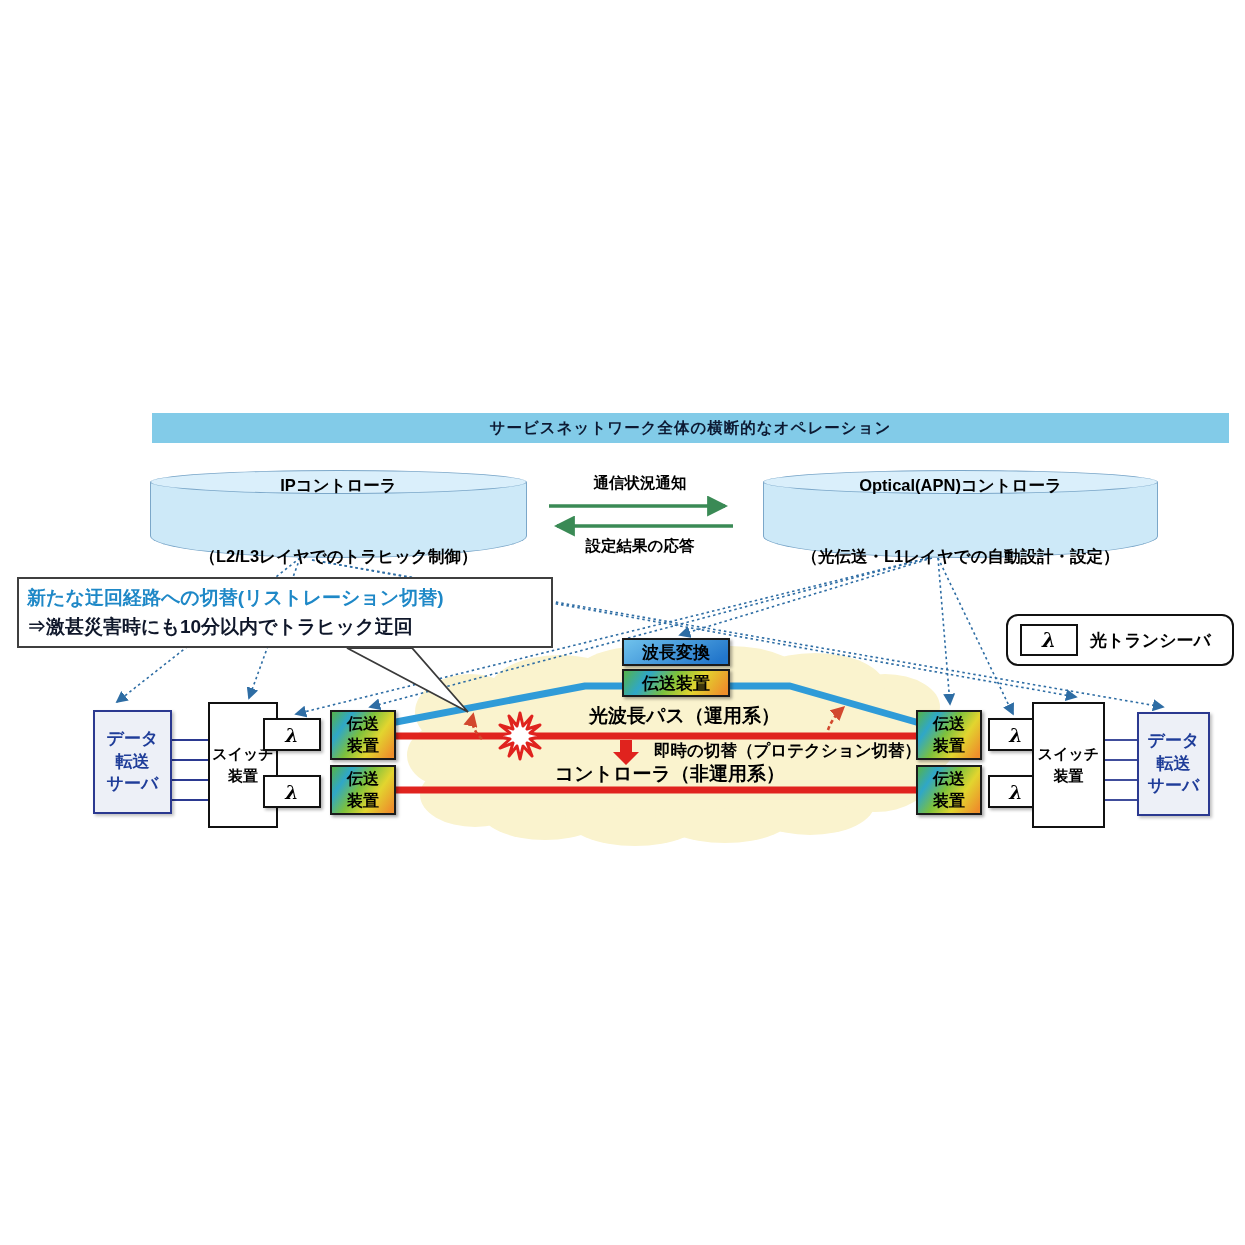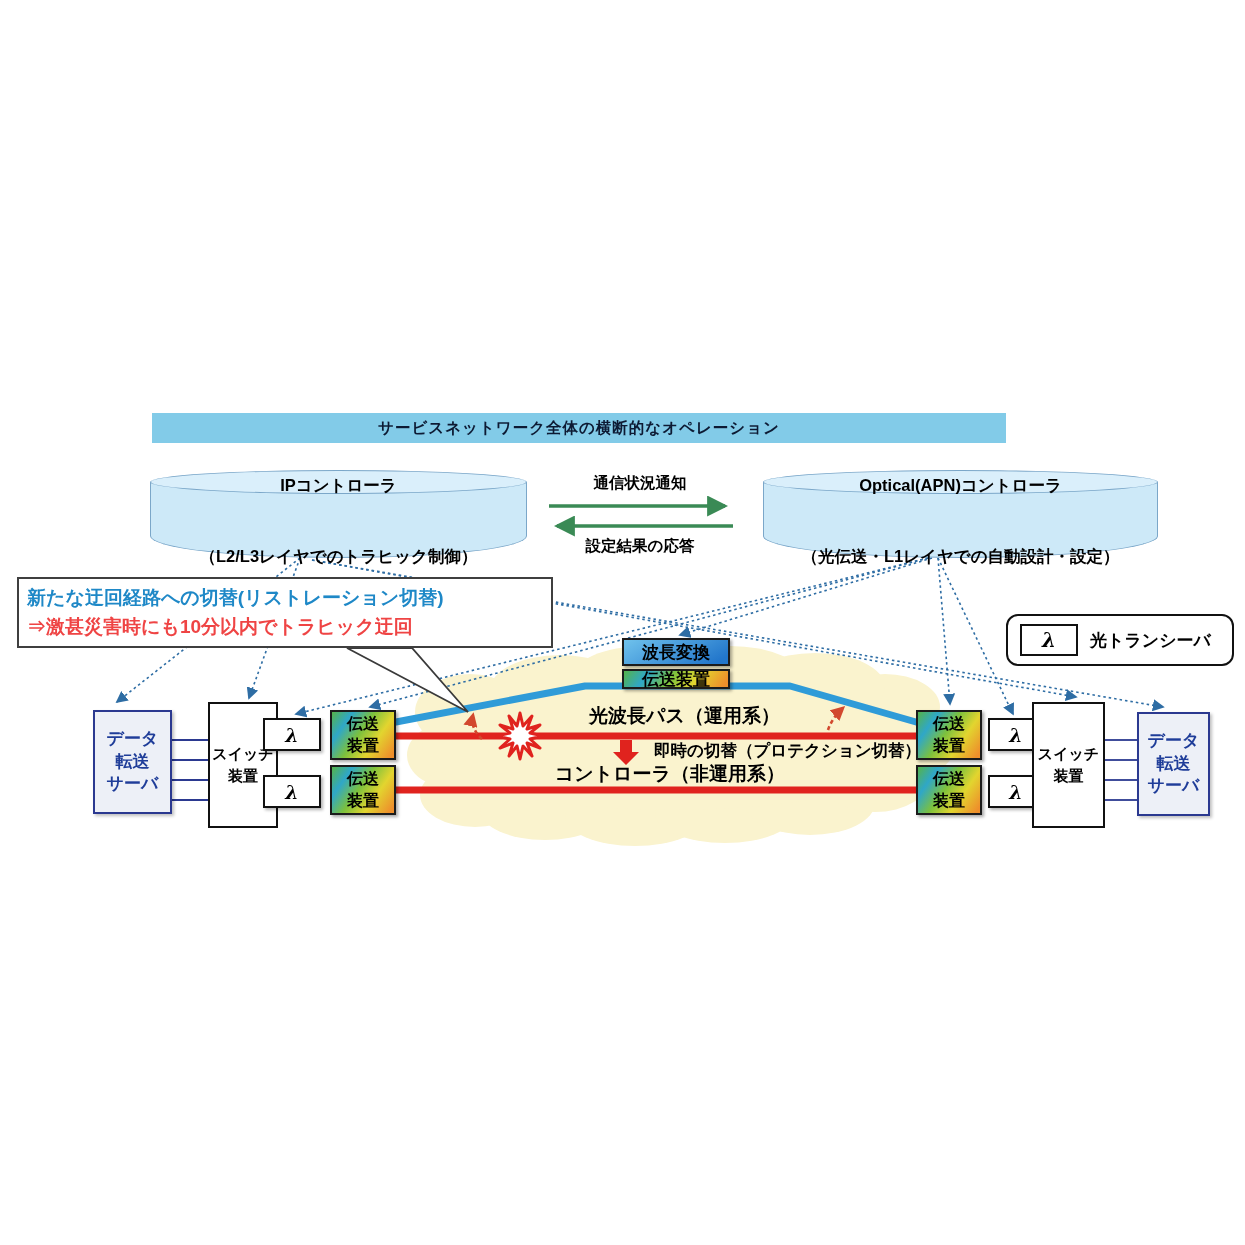--- a/index.html
+++ b/index.html
@@ -2,42 +2,42 @@
 <html><head>
 <meta charset="utf-8">
 <style>
   html,body{margin:0;padding:0;background:#fff;}
   .stage{position:relative;width:1245px;height:1245px;background:#ffffff;
          font-family:"Liberation Sans",sans-serif;overflow:hidden;}
   .abs{position:absolute;}
   .layer{position:absolute;left:0;top:0;z-index:1;}
 
   
-  .banner{left:152px;top:413px;width:854px;height:30px;background:#82cbe8;
+  .banner{left:152px;top:413px;width:1077px;height:30px;background:#82cbe8;
           display:flex;align-items:center;justify-content:center;
           font-weight:bold;font-size:15.5px;color:#0d1a33;letter-spacing:1px;z-index:3;}
 
   
   .cyl{z-index:3;}
   .cyl .cap{position:absolute;left:0;right:0;top:0;height:24px;background:#daeffb;
             border:1.6px solid #7ba7c9;border-radius:50%;box-sizing:border-box;z-index:2;}
   .cyl .body{position:absolute;left:0;right:0;top:12px;bottom:0;background:#cde9f8;
              border:1.6px solid #7ba7c9;border-top:none;box-sizing:border-box;
              border-radius:0 0 50% 50% / 0 0 22px 22px;z-index:1;}
   .cyl .txt{position:absolute;left:0;right:0;top:16px;bottom:2px;z-index:3;
             display:flex;flex-direction:column;align-items:center;justify-content:center;
             font-weight:bold;font-size:16.5px;color:#000;line-height:1.4;text-align:center;gap:48px;}
 
   .exlabel{width:210px;text-align:center;font-weight:bold;font-size:15.5px;color:#000;z-index:3;}
 
   
   .callout{left:17px;top:577px;width:516px;background:#fff;border:2px solid #3f3f3f;
            padding:5px 8px;z-index:4;font-weight:bold;font-size:19px;line-height:1.5;}
   .callout .l1{color:#1e88c7;}
-  .callout .l2{color:#ef4444;}
+  .callout .l2{color:#0f172a;}
 
   
   .legend{left:1006px;top:614px;width:200px;height:34px;background:#fff;border:2.5px solid #111;
           border-radius:12px;display:flex;align-items:center;gap:12px;padding:7px 12px;z-index:3;}
   .lambda-chip{border:2.5px solid #111;background:#fff;width:54px;height:28px;flex:0 0 auto;
                display:flex;align-items:center;justify-content:center;
                font-family:"DejaVu Serif",serif;font-style:italic;font-weight:bold;font-size:20px;color:#000;}
   .legend .lg-label{font-weight:bold;font-size:17px;color:#000;white-space:nowrap;}
 
   
@@ -168,21 +168,21 @@
   </div>
 
   <div class="abs legend">
     <div class="lambda-chip">
       <span>λ</span>
     </div>
     <div class="lg-label">光トランシーバ</div>
   </div>
 
   <div class="abs hw grad-blue" style="left:622px;top:638px;width:108px;height:28px;font-size:17px;">波長変換</div>
-  <div class="abs hw grad-trans" style="left:622px;top:669px;width:108px;height:20px;font-size:17px;">伝送装置</div>
+  <div class="abs hw grad-trans" style="left:622px;top:669px;width:108px;height:28px;font-size:17px;">伝送装置</div>
 
   <div class="abs hw server pre" style="left:93px;top:710px;width:79px;height:104px;">データ
 転送
 サーバ</div>
   <div class="abs hw box-plain pre" style="left:208px;top:702px;width:70px;height:126px;font-size:15px;line-height:1.5;">スイッチ
 装置</div>
   <div class="abs hw box-plain lam" style="left:263px;top:718px;width:58px;height:33px;">λ</div>
   <div class="abs hw box-plain lam" style="left:263px;top:775px;width:58px;height:33px;">λ</div>
   <div class="abs hw grad-trans pre" style="left:330px;top:710px;width:66px;height:50px;font-size:16px;line-height:1.35;">伝送
 装置</div>

